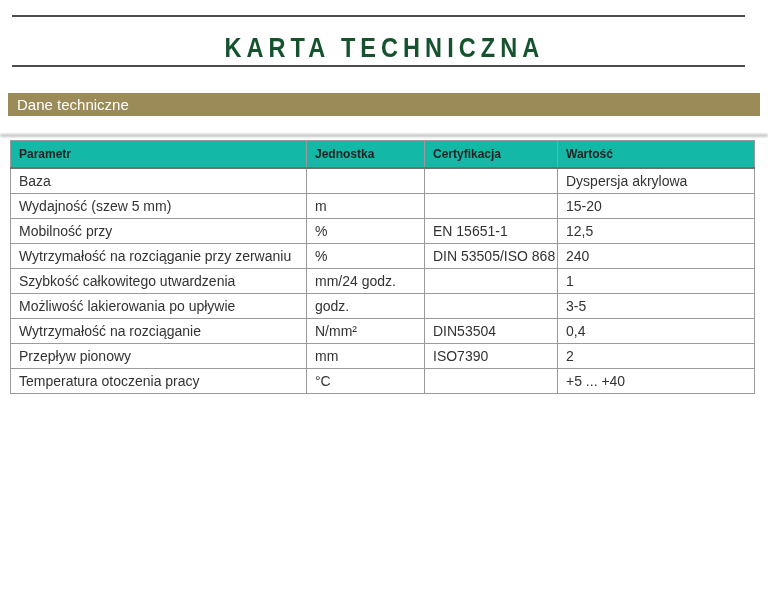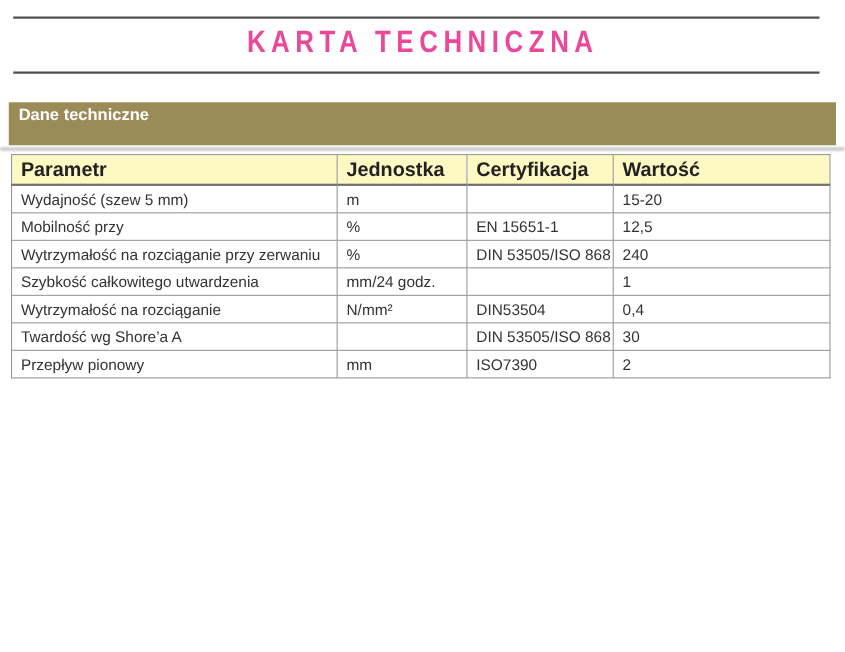--- a/index.html
+++ b/index.html
@@ -19,46 +19,46 @@
     position: absolute;
     left: 12px;
     width: 733px;
     height: 2px;
     background: #4d4d4d;
   }
   .rule-top { top: 15px; }
   .rule-bottom { top: 65px; }
   .doc-title {
     position: absolute;
-    top: 22px;
+    top: 32px;
     left: 0;
     width: 768px;
     text-align: center;
     font-size: 28px;
     font-weight: 700;
     letter-spacing: 6px;
-    color: #ec4899;
+    color: #14532d;
     white-space: nowrap;
   }
   .doc-title .condense {
     display: inline-block;
     transform: scaleX(0.84);
     transform-origin: center;
   }
   .section-bar {
     position: absolute;
     left: 8px;
     top: 93px;
     width: 752px;
-    height: 39px;
+    height: 23px;
     background: #9b8b58;
     box-sizing: border-box;
     padding-left: 9px;
     color: #ffffff;
-    font-weight: 700;
+    font-weight: 400;
     font-size: 15px;
     line-height: 23px;
   }
   .scan-artifact {
     position: absolute;
     left: 0;
     top: 134px;
     width: 768px;
     height: 3px;
     background: rgba(105, 105, 105, 0.38);
@@ -74,26 +74,26 @@
     font-size: 14px;
   }
   .tech-table th, .tech-table td {
     border: 1px solid #9a9a9a;
     padding: 2px 8px;
     text-align: left;
     vertical-align: middle;
     overflow: hidden;
   }
   .tech-table thead th {
-    font-size: 18px;
+    font-size: 12px;
     font-weight: 700;
     color: #222222;
     height: 22px;
     border-bottom: 2px solid #6f6f6f;
-    background: #fef9c3;
+    background: #14b8a6;
   }
   .tech-table tbody td {
     height: 20px;
     line-height: 19px;
     color: #333333;
   }
   .tech-table tbody td:nth-child(2),
   .tech-table tbody td:nth-child(3) {
     white-space: nowrap;
   }
@@ -125,20 +125,26 @@
   <thead>
     <tr>
       <th>Parametr</th>
       <th>Jednostka</th>
       <th>Certyfikacja</th>
       <th>Wartość</th>
     </tr>
   </thead>
   <tbody>
       <tr>
+    <td>Baza</td>
+    <td></td>
+    <td></td>
+    <td>Dyspersja akrylowa</td>
+  </tr>
+      <tr>
     <td>Wydajność (szew 5 mm)</td>
     <td>m</td>
     <td></td>
     <td>15-20</td>
   </tr>
       <tr>
     <td>Mobilność przy</td>
     <td>%</td>
     <td>EN 15651-1</td>
     <td>12,5</td>
@@ -149,31 +155,37 @@
     <td>DIN 53505/ISO 868</td>
     <td>240</td>
   </tr>
       <tr>
     <td>Szybkość całkowitego utwardzenia</td>
     <td>mm/24 godz.</td>
     <td></td>
     <td>1</td>
   </tr>
       <tr>
+    <td>Możliwość lakierowania po upływie</td>
+    <td>godz.</td>
+    <td></td>
+    <td>3-5</td>
+  </tr>
+      <tr>
     <td>Wytrzymałość na rozciąganie</td>
     <td>N/mm²</td>
     <td>DIN53504</td>
     <td>0,4</td>
-  </tr>
-      <tr>
-    <td>Twardość wg Shore’a A</td>
-    <td></td>
-    <td>DIN 53505/ISO 868</td>
-    <td>30</td>
   </tr>
       <tr>
     <td>Przepływ pionowy</td>
     <td>mm</td>
     <td>ISO7390</td>
     <td>2</td>
   </tr>
+      <tr>
+    <td>Temperatura otoczenia pracy</td>
+    <td>°C</td>
+    <td></td>
+    <td>+5 ... +40</td>
+  </tr>
     </tbody>
 </table>
 
 </body></html>

